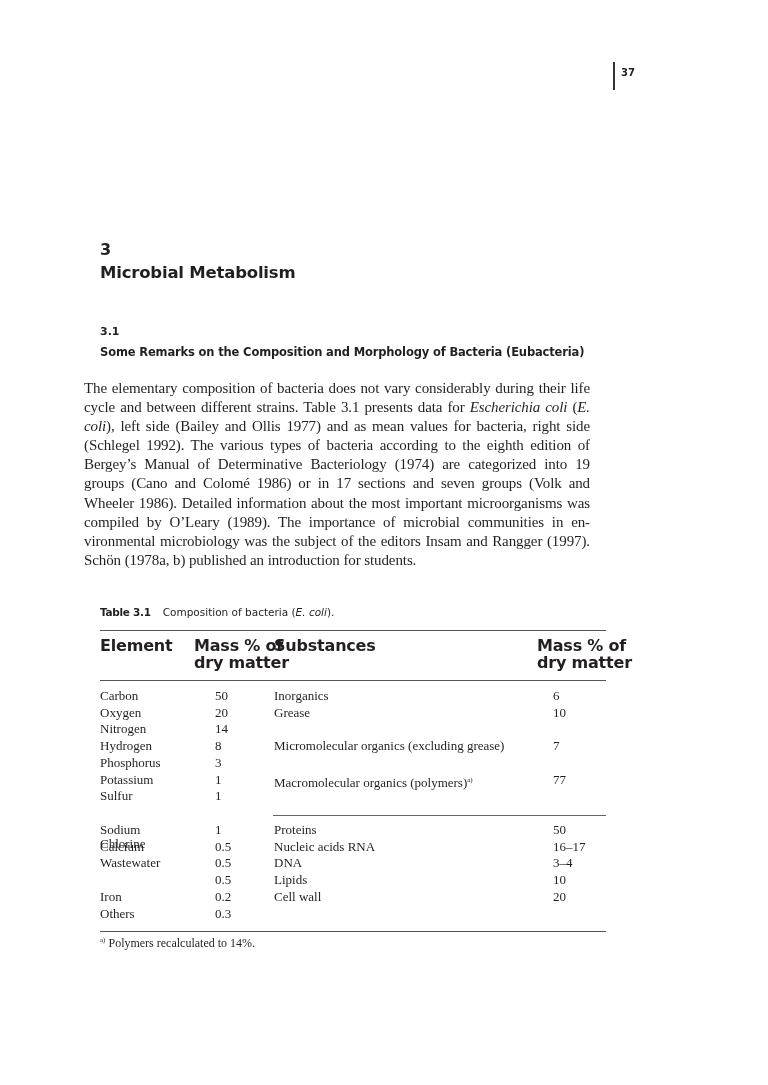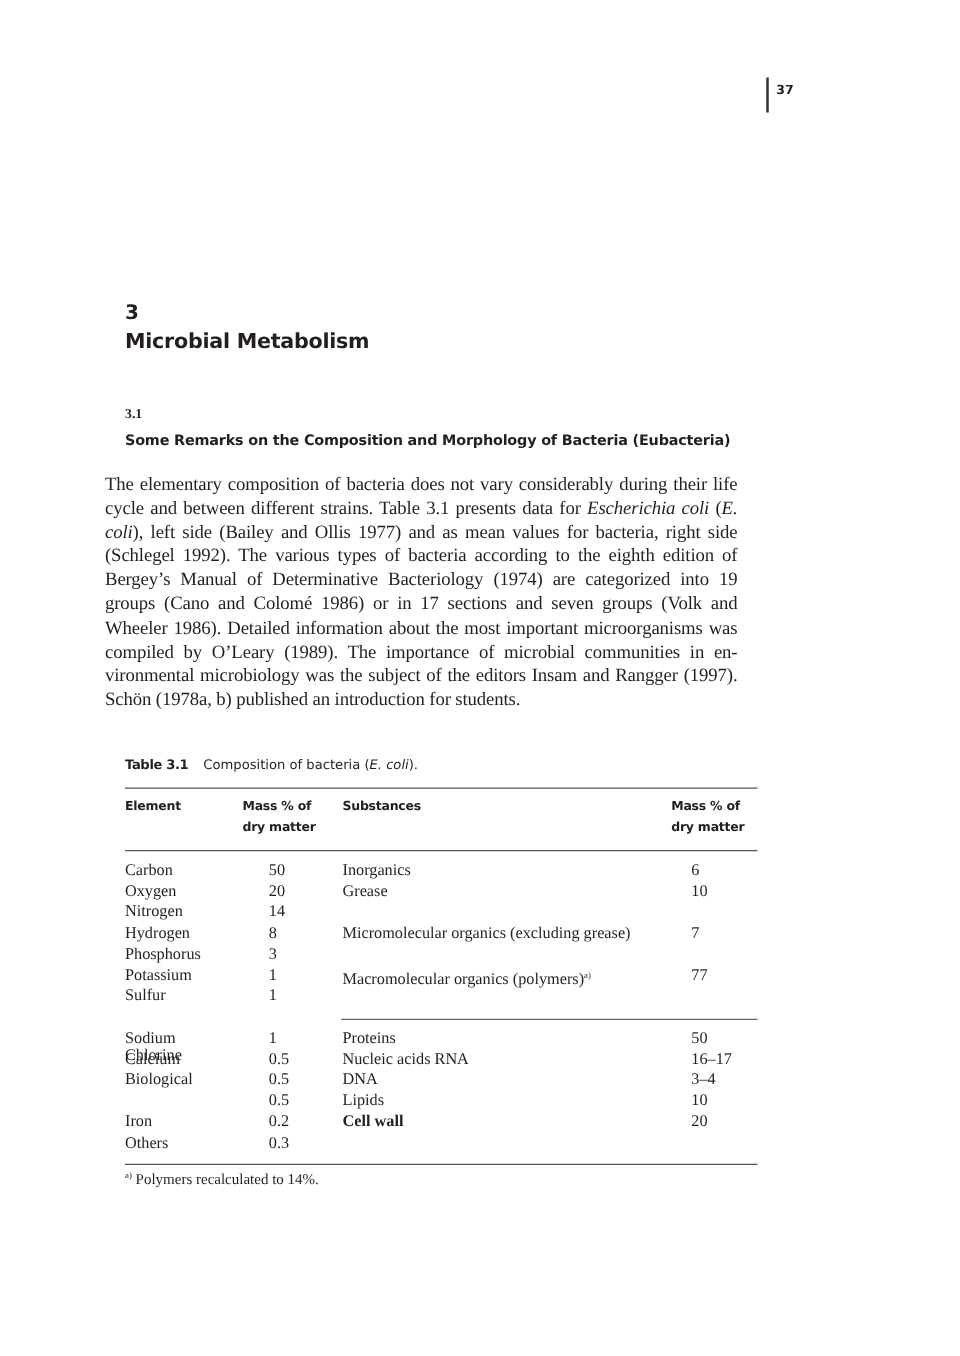--- a/index.html
+++ b/index.html
@@ -6,36 +6,36 @@
   body { width: 768px; height: 1085px; position: relative; overflow: hidden; color: #231f20; }
   .sans { font-family: "DejaVu Sans", sans-serif; }
   .serif { font-family: "Liberation Serif", serif; }
 
   .page-number-rule { position: absolute; left: 613px; top: 62px; width: 2px; height: 28px; background: #333; }
   .page-number { position: absolute; left: 621px; top: 67px; font-size: 10px; font-weight: bold; }
 
   .chapter-num { position: absolute; left: 100px; top: 240px; font-size: 16px; font-weight: bold; }
   .chapter-title { position: absolute; left: 100px; top: 263px; font-size: 16.5px; font-weight: bold; letter-spacing: -0.2px; }
 
-  .section-num { position: absolute; left: 100px; top: 325px; font-size: 11px; font-weight: bold; font-family: Liberation Serif, serif; }
+  .section-num { position: absolute; left: 100px; top: 325px; font-size: 11px; font-weight: bold; }
   .section-title { position: absolute; left: 100px; top: 345px; font-size: 11.5px; font-weight: bold; letter-spacing: -0.15px; }
 
   .body-para { position: absolute; left: 84px; top: 379px; width: 506px; font-size: 15px; line-height: 19.1px; text-align: justify; letter-spacing: -0.1px; }
   .body-para em { font-style: italic; }
 
   .table-caption { position: absolute; left: 100px; top: 606px; font-size: 10.5px; }
   .table-caption .label { font-weight: bold; margin-right: 12px; letter-spacing: -0.3px; }
 
   .rule { position: absolute; height: 1px; background: #555; }
   .rule.top { left: 100px; width: 506px; top: 630px; }
   .rule.head { left: 100px; width: 506px; top: 680px; }
   .rule.mid { left: 273px; width: 333px; top: 815px; height: 1px; background: #666; }
   .rule.bottom { left: 100px; width: 506px; top: 931px; }
 
-  .th { position: absolute; font-size: 10px; font-weight: bold; line-height: 17px; letter-spacing: -0.2px; }
+  .th { position: absolute; font-size: 16px; font-weight: bold; line-height: 17px; letter-spacing: -0.2px; }
 
   .cell { position: absolute; font-size: 13px; line-height: 16.7px; white-space: nowrap; }
   .col-el { left: 100px; }
   .col-mass { left: 215px; }
   .col-sub { left: 274px; }
   .col-smass { left: 553px; }
 
   .footnote { position: absolute; left: 100px; top: 936px; font-size: 12px; }
   .footnote sup { font-size: 7px; vertical-align: 5px; }
   .cell sup { font-size: 7px; vertical-align: 5px; }
@@ -87,21 +87,21 @@
     <div class="cell col-el" style="top: 754.8px;">Phosphorus</div>
     <div class="cell col-mass" style="top: 754.8px;">3</div>
     <div class="cell col-el" style="top: 771.5px;">Potassium</div>
     <div class="cell col-mass" style="top: 771.5px;">1</div>
     <div class="cell col-el" style="top: 788.2px;">Sulfur</div>
     <div class="cell col-mass" style="top: 788.2px;">1</div>
     <div class="cell col-el" style="top: 822px;">Sodium</div>
     <div class="cell col-mass" style="top: 822px;">1</div>
     <div class="cell col-el" style="top: 838.7px;">Calcium</div>
     <div class="cell col-mass" style="top: 838.7px;">0.5</div>
-    <div class="cell col-el" style="top: 855.4px;">Biological</div>
+    <div class="cell col-el" style="top: 855.4px;">Wastewater</div>
     <div class="cell col-mass" style="top: 855.4px;">0.5</div>
     <div class="cell col-el" style="top: 836px;">Chlorine</div>
     <div class="cell col-mass" style="top: 872.1px;">0.5</div>
     <div class="cell col-el" style="top: 888.8px;">Iron</div>
     <div class="cell col-mass" style="top: 888.8px;">0.2</div>
     <div class="cell col-el" style="top: 905.5px;">Others</div>
     <div class="cell col-mass" style="top: 905.5px;">0.3</div>
     <div class="cell col-sub" style="top: 688px;">Inorganics</div>
     <div class="cell col-smass" style="top: 688px;">6</div>
     <div class="cell col-sub" style="top: 704.7px;">Grease</div>
@@ -111,20 +111,20 @@
     <div class="cell col-sub" style="top: 771.5px;"><div class="" style="top: 771.5px; position: static; display: inline;">Macromolecular organics (polymers)</div><sup>a)</sup></div>
     <div class="cell col-smass" style="top: 771.5px;">77</div>
     <div class="cell col-sub" style="top: 822px;">Proteins</div>
     <div class="cell col-smass" style="top: 822px;">50</div>
     <div class="cell col-sub" style="top: 838.7px;">Nucleic acids RNA</div>
     <div class="cell col-smass" style="top: 838.7px; text-align: center;">16–17</div>
     <div class="cell col-sub" style="top: 855.4px;">DNA</div>
     <div class="cell col-smass" style="top: 855.4px; text-align: right;">3–4</div>
     <div class="cell col-sub" style="top: 872.1px;">Lipids</div>
     <div class="cell col-smass" style="top: 872.1px;">10</div>
-    <div class="cell col-sub" style="top: 888.8px; font-weight: bold;">Cell wall</div>
+    <div class="cell col-sub" style="top: 888.8px;">Cell wall</div>
     <div class="cell col-smass" style="top: 888.8px;">20</div>
   </div>
 
 <div class="footnote serif"><sup>a)</sup><span> Polymers recalculated to 14%.</span></div>
 
 <div class="source serif">
 </div>
 
 </body></html>

